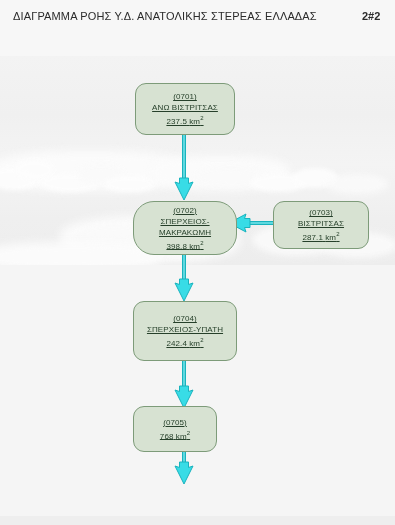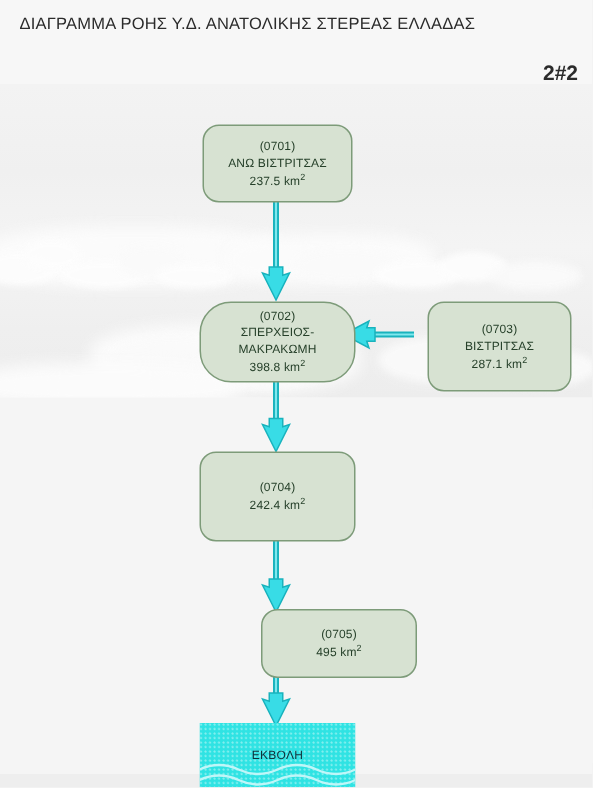--- a/index.html
+++ b/index.html
@@ -74,20 +74,21 @@
     border-radius: 11px;
     display: flex;
     flex-direction: column;
     align-items: center;
     justify-content: center;
     color: #26402a;
     font-size: 8px;
     line-height: 11px;
     text-align: left;
     letter-spacing: .1px;
+    text-decoration: underline;
   }
   .node .code { display: block; }
   .node .nm   { display: block; }
   .node .ar   { display: block; }
   .node .ar sup { font-size: 6px; vertical-align: super; }
 
   
   .conn { position: absolute; }
   .conn svg { display: block; }
 
@@ -120,25 +121,24 @@
     position: absolute;
     left: 13px; top: 10px;
     font-size: 11px;
     color: #2b2b2b;
     letter-spacing: .15px;
     white-space: nowrap;
   }
   .hdr-page {
     position: absolute;
     left: 362px; top: 10px;
-    font-size: 14px;
+    font-size: 11px;
     color: #2b2b2b;
     font-weight: bold;
     white-space: nowrap;
-    margin-top: 30px;
   }
   .hdr-sub {
     position: absolute;
     left: 0; right: 0; top: 34px;
     text-align: center;
     font-size: 8.5px;
     color: #2b2b2b;
     letter-spacing: .15px;
   }
 </style>
@@ -221,38 +221,31 @@
     <span class="ar"><span>237.5</span>&nbsp;<span>km</span><sup>2</sup></span>
   </div>
 
   <div class="node" style="left:133px; top:201px; width:104px; height:54px;border-radius:21px;">
     <span class="code">(0702)</span>
     <span class="nm">ΣΠΕΡΧΕΙΟΣ-</span>
     <span class="nm">ΜΑΚΡΑΚΩΜΗ</span>
     <span class="ar"><span>398.8</span>&nbsp;<span>km</span><sup>2</sup></span>
   </div>
 
-  <div class="node" style="left:285px; top:201px; width:96px; height:60px;">
+  <div class="node" style="left:273px; top:201px; width:96px; height:48px;">
     <span class="code">(0703)</span>
     <span class="nm">ΒΙΣΤΡΙΤΣΑΣ</span>
     <span class="ar"><span>287.1</span>&nbsp;<span>km</span><sup>2</sup></span>
   </div>
 
   <div class="node" style="left:133px; top:301px; width:104px; height:60px;">
     <span class="code">(0704)</span>
+    <span class="nm">ΣΠΕΡΧΕΙΟΣ-ΥΠΑΤΗ</span>
     <span class="ar"><span>242.4</span>&nbsp;<span>km</span><sup>2</sup></span>
   </div>
 
-  <div class="node" style="left:133px; top:406px; width:104px; height:46px;margin-left:41px;">
+  <div class="node" style="left:133px; top:406px; width:84px; height:46px;">
     <span class="code">(0705)</span>
-    <span class="ar"><span>495</span>&nbsp;<span>km</span><sup>2</sup></span>
-  </div>
-
-  <div class="outlet" style="left:133px; top:482px; width:104px; height:43px;">
-    <div class="water"></div>
-    <svg class="wave" width="104" height="18" viewBox="0 0 104 18">
-      <path d="M0 6 Q13 0 26 6 T52 6 T78 6 T104 6" fill="none" stroke="#bff6f8" stroke-width="1.6"></path>
-      <path d="M0 13 Q13 7 26 13 T52 13 T78 13 T104 13" fill="none" stroke="#bff6f8" stroke-width="1.6"></path>
-    </svg>
-    <div class="olabel">ΕΚΒΟΛΗ</div>
-  </div>
+    <span class="ar"><span>768</span>&nbsp;<span>km</span><sup>2</sup></span>
+  </div>
+
 
 </div>
 
 </body></html>

